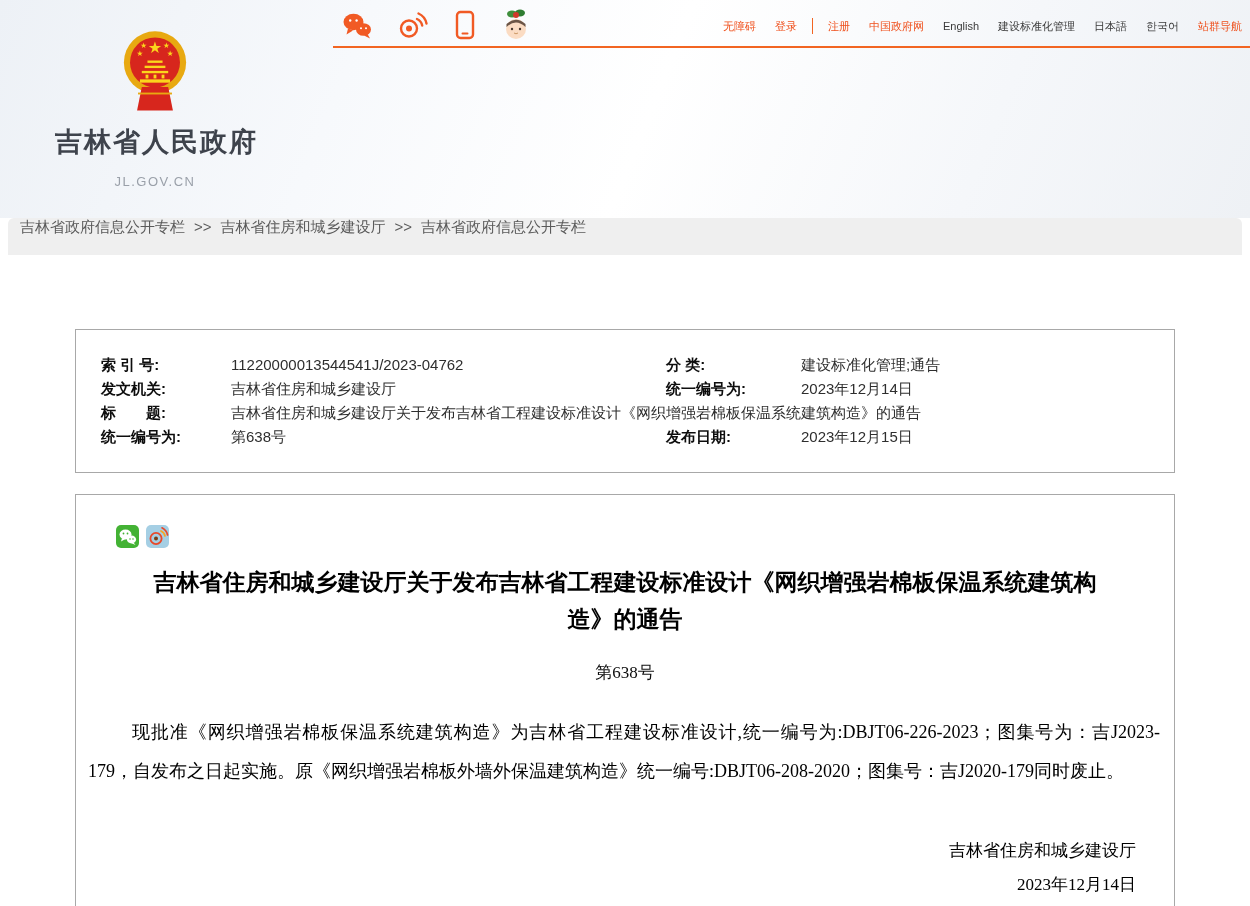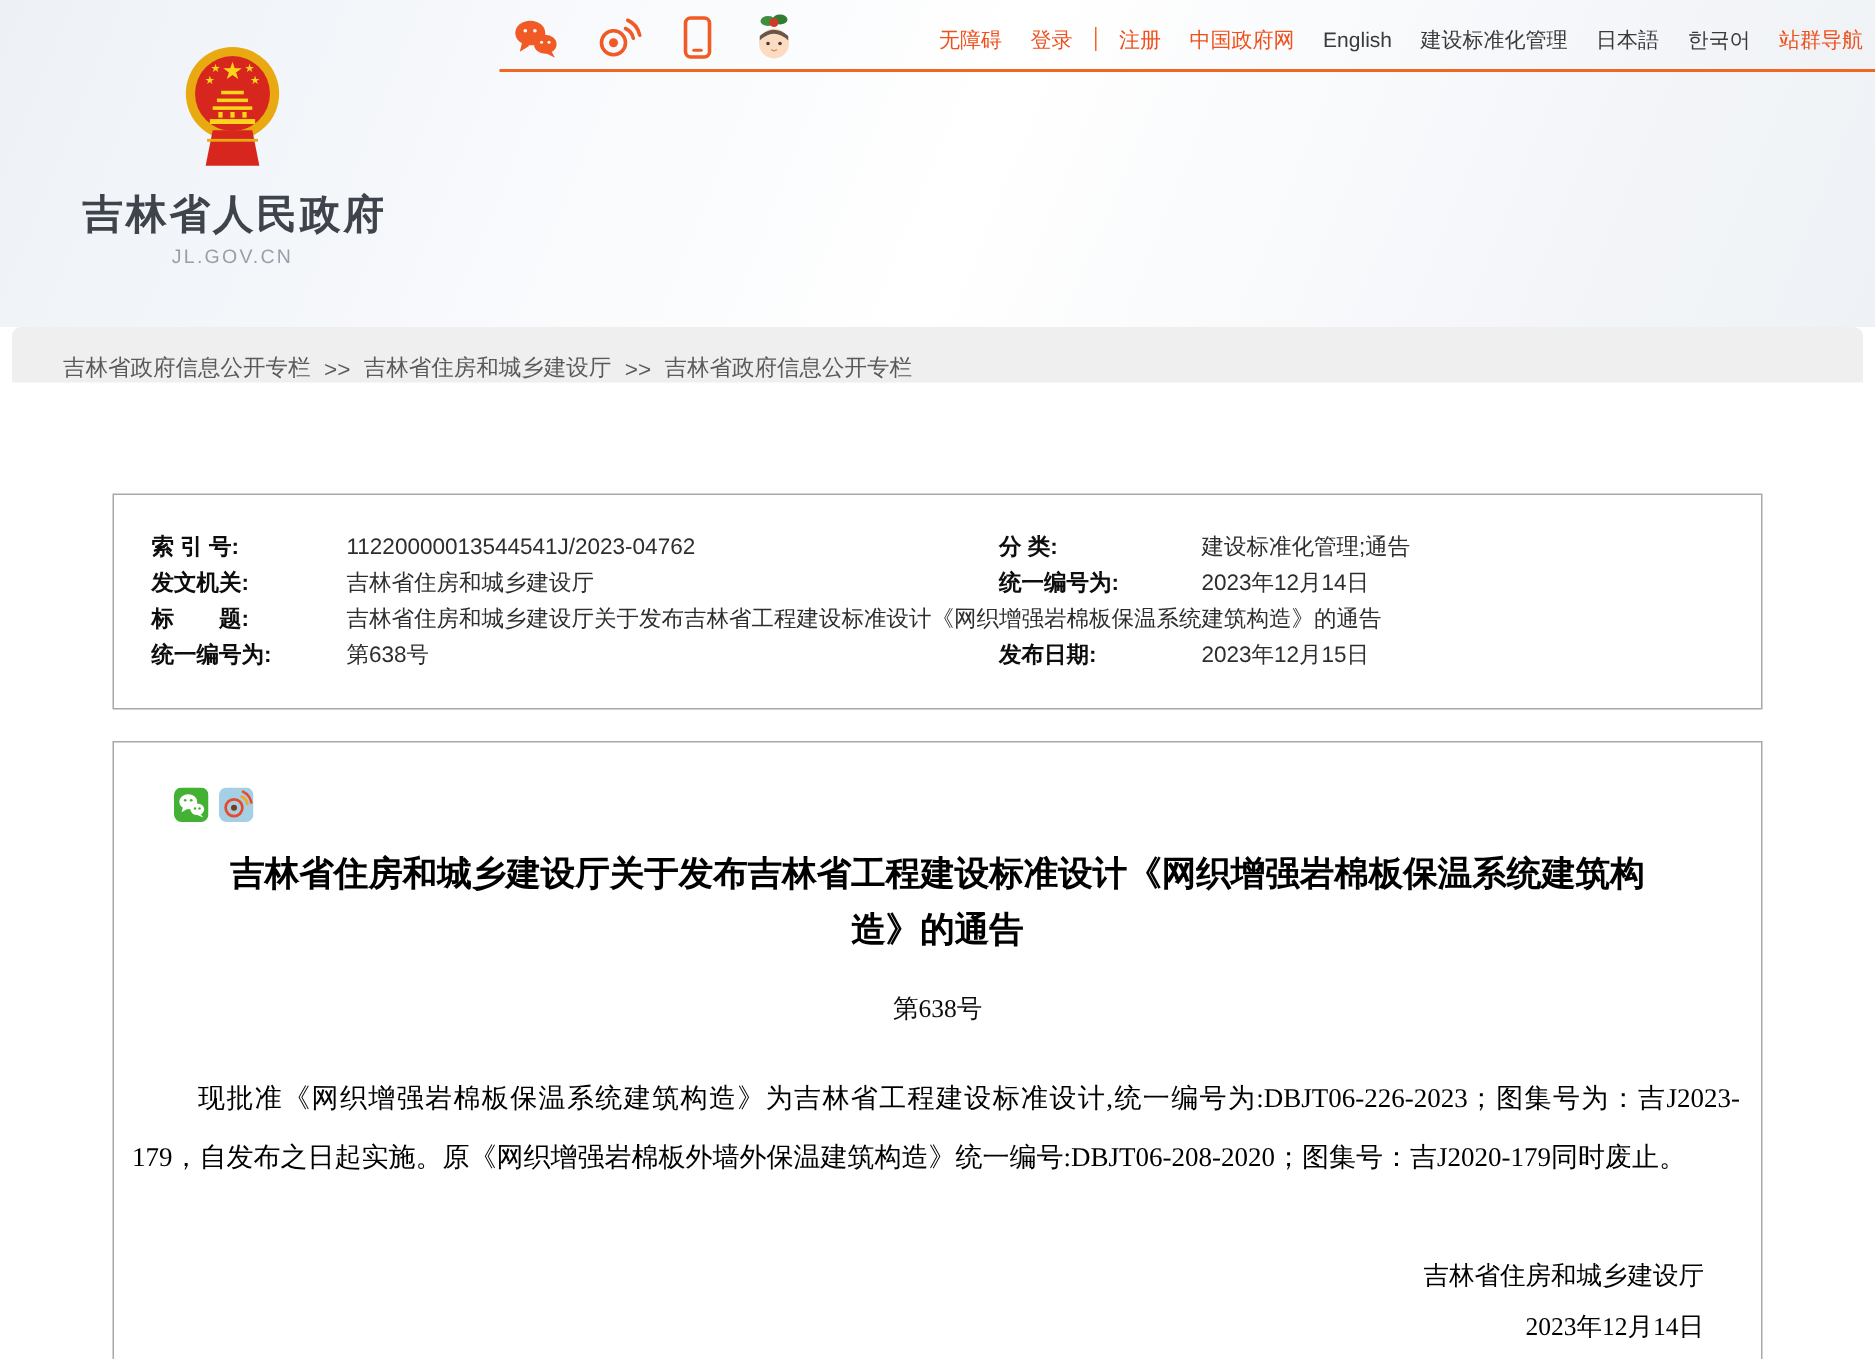--- a/index.html
+++ b/index.html
@@ -9,34 +9,34 @@
     background:#fff; font-family:"Liberation Sans", sans-serif;
   }
   
   .header {
     position:relative; height:218px;
     background:linear-gradient(112deg,#edf1f6 0%,#f7f9fc 28%,#ffffff 52%,#f5f7fa 78%,#eef1f5 100%);
   }
   .logo-block { position:absolute; left:55px; top:26px; width:200px; text-align:center; }
   .emblem { width:66px; height:86px; display:inline-block; }
   .site-name { font-size:27px; font-weight:bold; color:#3e434c; letter-spacing:2px; margin-top:8px; white-space:nowrap; }
-  .site-domain { font-size:13px; color:#9aa0a9; letter-spacing:1.5px; margin-top:2px; }
+  .site-domain { font-size:13px; color:#9aa0a9; letter-spacing:1.5px; margin-top:14px; }
   .header-icons { position:absolute; left:342px; top:6px; height:38px; display:flex; align-items:center; gap:26px; }
   .header-icons svg { display:block; }
   .orange-rule { position:absolute; left:333px; right:0; top:46px; height:2px; background:#f26522; }
-  .top-links { position:absolute; right:8px; top:18px; display:flex; font-size:14px; white-space:nowrap; }
+  .top-links { position:absolute; right:8px; top:18px; display:flex; align-items:center; font-size:11px; white-space:nowrap; }
   .top-links a { text-decoration:none; margin-left:19px; cursor:pointer; }
   .lk-accent { color:#ef501c; }
   .lk-dark   { color:#3a3a3a; }
   .tl-divider { width:1px; height:16px; background:#f26522; margin-left:15px; }
   .tl-divider + a { margin-left:15px; }
   
   .breadcrumb {
     margin:0 8px; height:37px; background:#efefef; border-radius:6px 6px 0 0;
-    display:flex; align-items:flex-end; padding-left:34px;
+    display:flex; align-items:flex-start; padding-left:12px;
     font-size:15px; color:#5a5a5a;
   }
   .breadcrumb a { color:#5a5a5a; text-decoration:none; cursor:pointer; }
   .bc-sep { margin:0 9px; color:#5a5a5a; }
   
   .meta-box { width:1100px; margin:74px auto 0; border:1px solid #a8a8a8; padding:23px 0; background:#fff; }
   .meta-row { display:grid; grid-template-columns:130px 435px 135px 1fr; padding-left:25px; line-height:24px; font-size:15px; }
   .meta-row.full { grid-template-columns:130px 1fr; }
   .m-label { font-weight:bold; color:#0d0d0d; }
   .m-value { color:#2e2e2e; }

